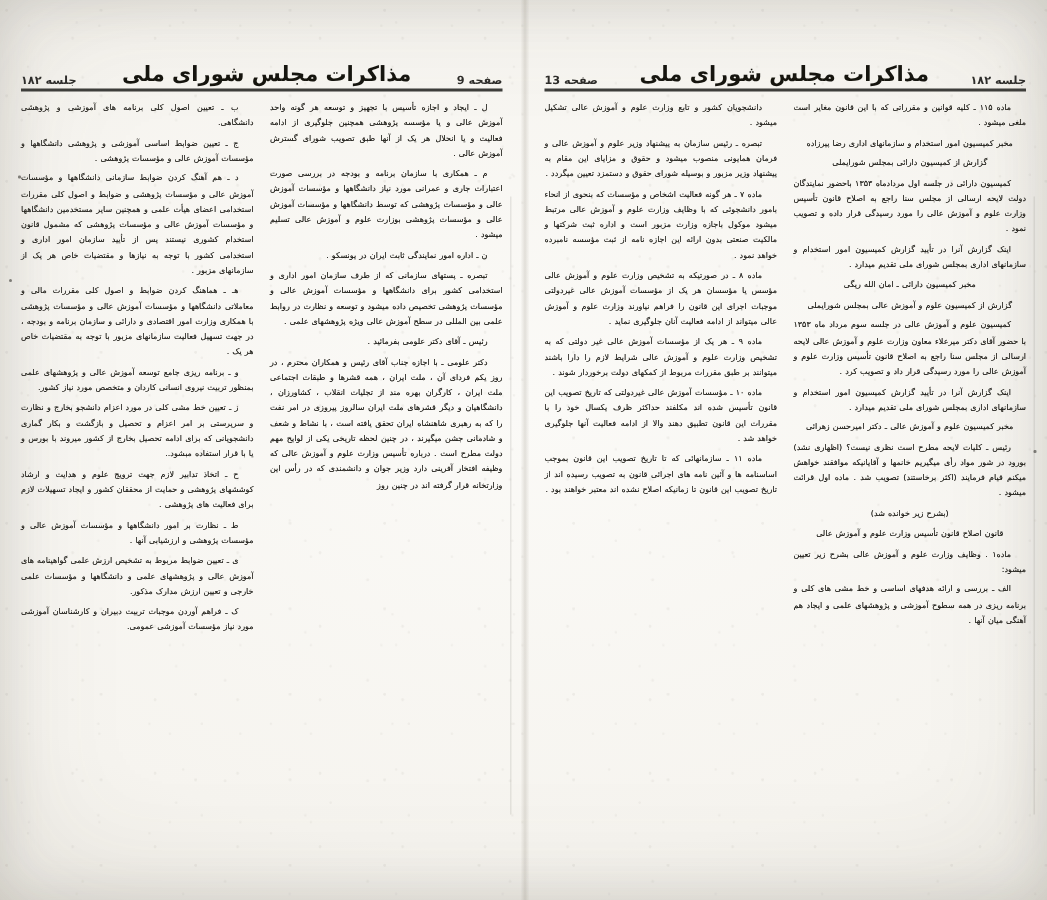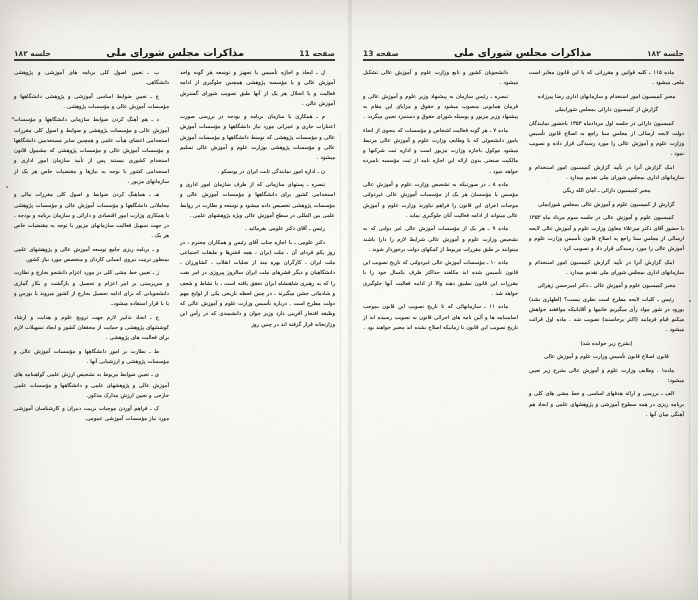--- a/index.html
+++ b/index.html
@@ -98,21 +98,21 @@
   .runhead .slot {
     font-size: 7.5px;
     font-weight: bold;
     color: #1d1c1a;
     letter-spacing: .2px;
     white-space: nowrap;
     opacity: .92;
     text-align: right;
   }
   .runhead .center {
-    font-size: 10px;
+    font-size: 14px;
     font-weight: bold;
     color: #16150f;
     letter-spacing: .3px;
     white-space: nowrap;
   }
 
   
   .cols {
     display: flex;
     flex-direction: row; 
@@ -200,21 +200,21 @@
             <p class="para">ماده ۸ ـ در صورتیکه به تشخیص وزارت علوم و آموزش عالی مؤسس یا مؤسسان هر یک از مؤسسات آموزش عالی غیردولتی موجبات اجرای این قانون را فراهم نیاورند وزارت علوم و آموزش عالی میتواند از ادامه فعالیت آنان جلوگیری نماید .</p>
             <p class="para">ماده ۹ ـ هر یک از مؤسسات آموزش عالی غیر دولتی که به تشخیص وزارت علوم و آموزش عالی شرایط لازم را دارا باشند میتوانند بر طبق مقررات مربوط از کمکهای دولت برخوردار شوند .</p>
             <p class="para">ماده ۱۰ ـ مؤسسات آموزش عالی غیردولتی که تاریخ تصویب این قانون تأسیس شده اند مکلفند حداکثر ظرف یکسال خود را با مقررات این قانون تطبیق دهند والا از ادامه فعالیت آنها جلوگیری خواهد شد .</p>
             <p class="para">ماده ۱۱ ـ سازمانهائی که تا تاریخ تصویب این قانون بموجب اساسنامه ها و آئین نامه های اجرائی قانون به تصویب رسیده اند از تاریخ تصویب این قانون تا زمانیکه اصلاح نشده اند معتبر خواهند بود .</p>
           </div>
       </div>
     </div>
 
     <div class="page">
       <div class="runhead">
-        <div class="slot">صفحه 11</div>
+        <div class="slot">صفحه 9</div>
         <div class="center">مذاکرات مجلس شورای ملی</div>
         <div class="slot">جلسه ۱۸۲</div>
       </div>
       <div class="cols">
         <div class="col" id="lp-c1">
           <div class="col-sep"></div>
         <p class="para">ل ـ ایجاد و اجازه تأسیس با تجهیز و توسعه هر گونه واحد آموزش عالی و یا مؤسسه پژوهشی همچنین جلوگیری از ادامه فعالیت و یا انحلال هر یک از آنها طبق تصویب شورای گسترش آموزش عالی .</p>
             <p class="para">م ـ همکاری با سازمان برنامه و بودجه در بررسی صورت اعتبارات جاری و عمرانی مورد نیاز دانشگاهها و مؤسسات آموزش عالی و مؤسسات پژوهشی که توسط دانشگاهها و مؤسسات آموزش عالی و مؤسسات پژوهشی بوزارت علوم و آموزش عالی تسلیم میشود .</p>
             <p class="para">ن ـ اداره امور نمایندگی ثابت ایران در یونسکو .</p>
             <p class="para">تبصره ـ پستهای سازمانی که از طرف سازمان امور اداری و استخدامی کشور برای دانشگاهها و مؤسسات آموزش عالی و مؤسسات پژوهشی تخصیص داده میشود و توسعه و نظارت در روابط علمی بین المللی در سطح آموزش عالی ویژه پژوهشهای علمی .</p>

